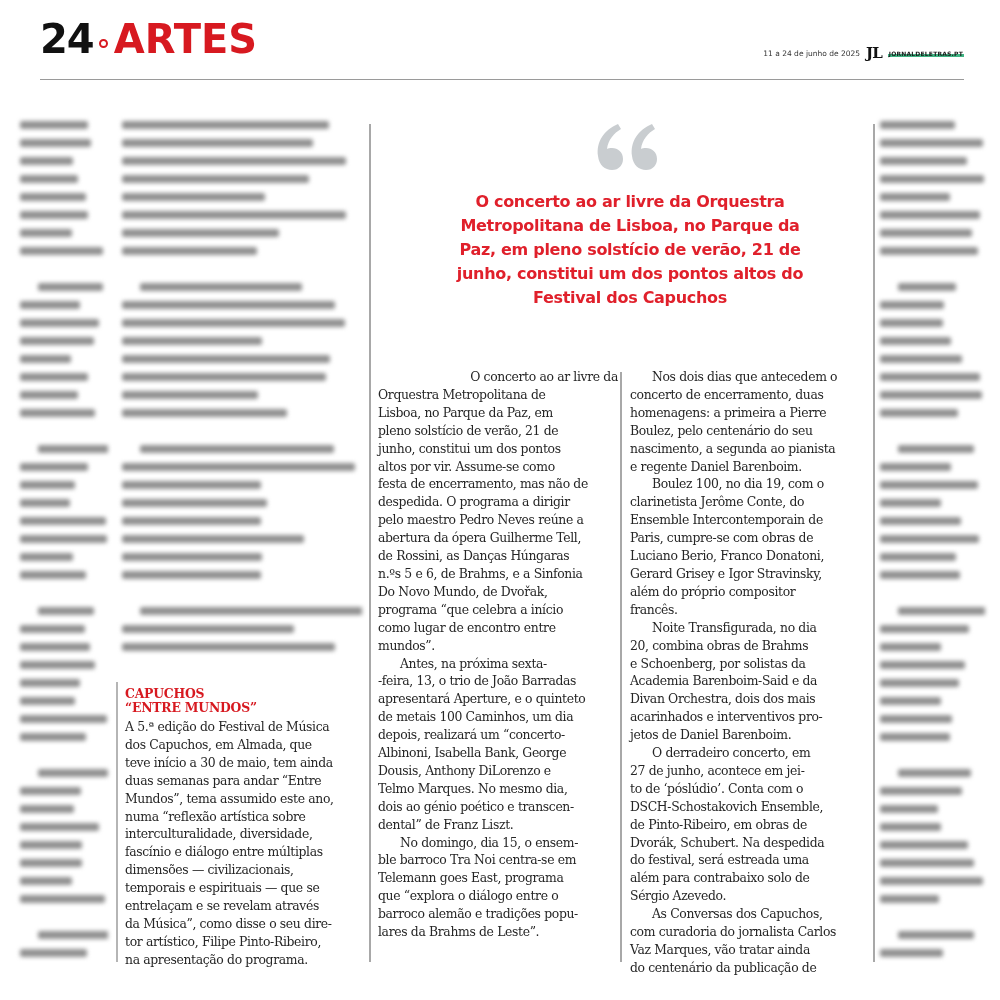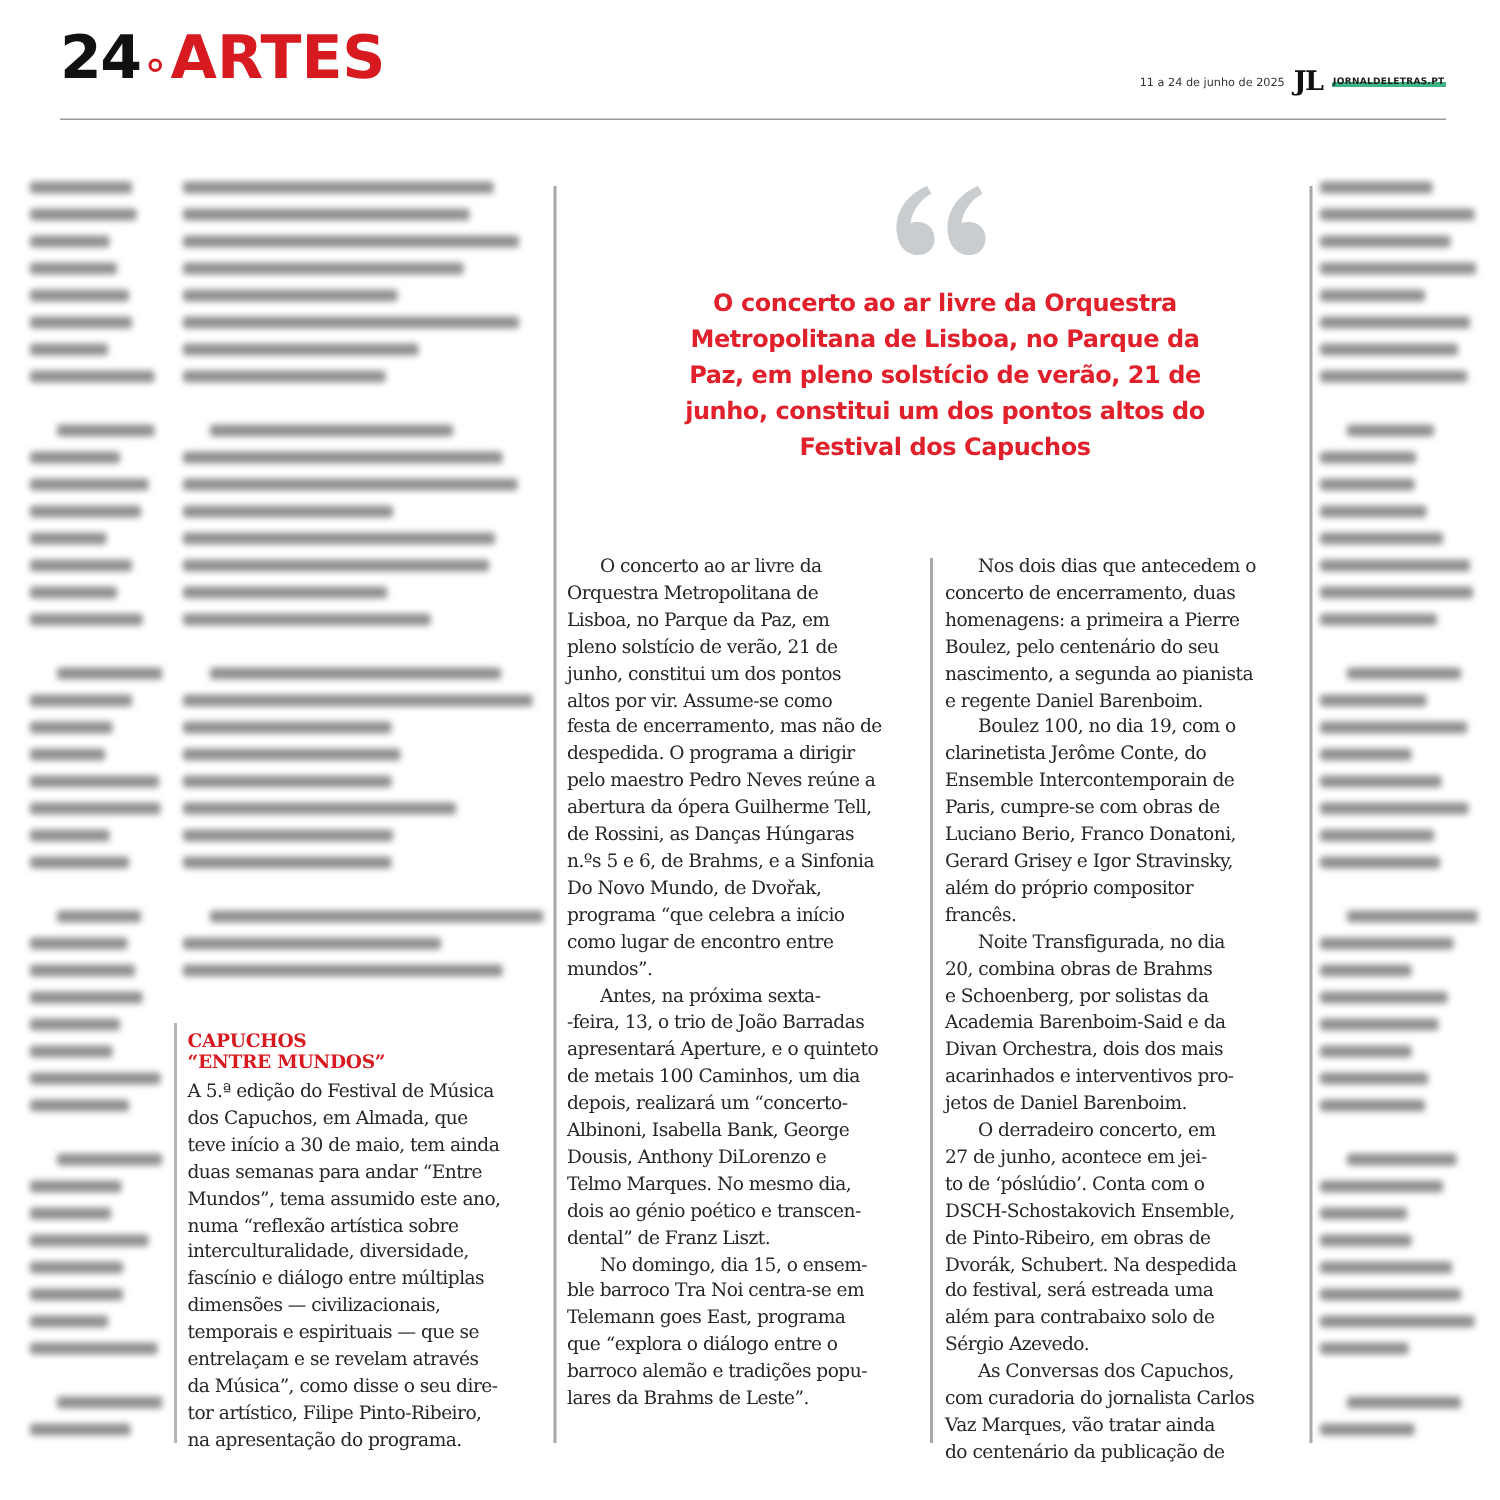--- a/index.html
+++ b/index.html
@@ -6,21 +6,21 @@
   html, body { width: 1000px; height: 1000px; background: #ffffff; overflow: hidden; }
   body { position: relative; font-family: "DejaVu Serif", serif; color: #2a2a2a; }
 
   
   .masthead { position: absolute; left: 40px; top: 14px; height: 50px; display: flex; align-items: center; }
   .page-num { font-family: "DejaVu Sans", sans-serif; font-weight: 900; font-size: 40px; color: #111; letter-spacing: -1px; }
   .dot { display: inline-block; width: 9px; height: 9px; border-radius: 50%; border: 2px solid #d71920; margin: 0 6px 0 5px; position: relative; top: 4px; }
   .section { font-family: "DejaVu Sans", sans-serif; font-weight: 900; font-size: 40px; color: #d71920; letter-spacing: 0px; }
   .header-right { position: absolute; right: 36px; top: 44px; display: flex; align-items: center; gap: 6px; }
   .issue-date { font-family: "DejaVu Sans", sans-serif; font-size: 7.5px; color: #333; }
-  .jl-logo { font-family: "DejaVu Serif", serif; font-weight: 900; font-size: 18px; color: #111; letter-spacing: -1px; }
+  .jl-logo { font-family: "DejaVu Serif", serif; font-weight: 900; font-size: 15px; color: #111; letter-spacing: -1px; }
   .site-link { font-family: "DejaVu Sans", sans-serif; font-size: 6px; font-weight: bold; color: #1a1a1a; background: linear-gradient(to top, #3fb483 0 45%, transparent 45%); padding: 0 1px; letter-spacing: 0.2px; }
   .header-rule { position: absolute; left: 40px; right: 36px; top: 79px; height: 1px; background: #9a9a9a; }
 
   
   .blur-col { position: absolute; filter: blur(2.2px); color: #3a3a3a; font-size: 11.5px; line-height: 18px; overflow: hidden; }
   .blur-line { height: 18px; white-space: nowrap; overflow: hidden; }
   .blur-line span { display: inline-block; height: 8px; background: #6c6c6c; border-radius: 2px; margin-top: 6px; opacity: 0.75; }
   .col-left { left: 20px; top: 115px; width: 88px; height: 850px; }
   .col-mid-left { left: 122px; top: 115px; width: 240px; height: 555px; }
   .col-right { left: 880px; top: 115px; width: 105px; height: 850px; }
@@ -225,21 +225,21 @@
     <span class="line">temporais e espirituais — que se</span>
     <span class="line">entrelaçam e se revelam através</span>
     <span class="line">da Música”, como disse o seu dire-</span>
     <span class="line">tor artístico, Filipe Pinto-Ribeiro,</span>
     <span class="line">na apresentação do programa.</span>
   </p>
 </div>
 
 <div class="article-col col-b" id="colB">
     <p style="text-indent: 0px;">
-      <span class="line" style="text-indent: 22px;">O concerto ao ar livre da</span>
+      <span class="line" style="text-indent: 22px; text-align: right;">O concerto ao ar livre da</span>
       <span class="line">Orquestra Metropolitana de</span>
       <span class="line">Lisboa, no Parque da Paz, em</span>
       <span class="line">pleno solstício de verão, 21 de</span>
       <span class="line">junho, constitui um dos pontos</span>
       <span class="line">altos por vir. Assume-se como</span>
       <span class="line">festa de encerramento, mas não de</span>
       <span class="line">despedida. O programa a dirigir</span>
       <span class="line">pelo maestro Pedro Neves reúne a</span>
       <span class="line">abertura da ópera Guilherme Tell,</span>
       <span class="line">de Rossini, as Danças Húngaras</span>

